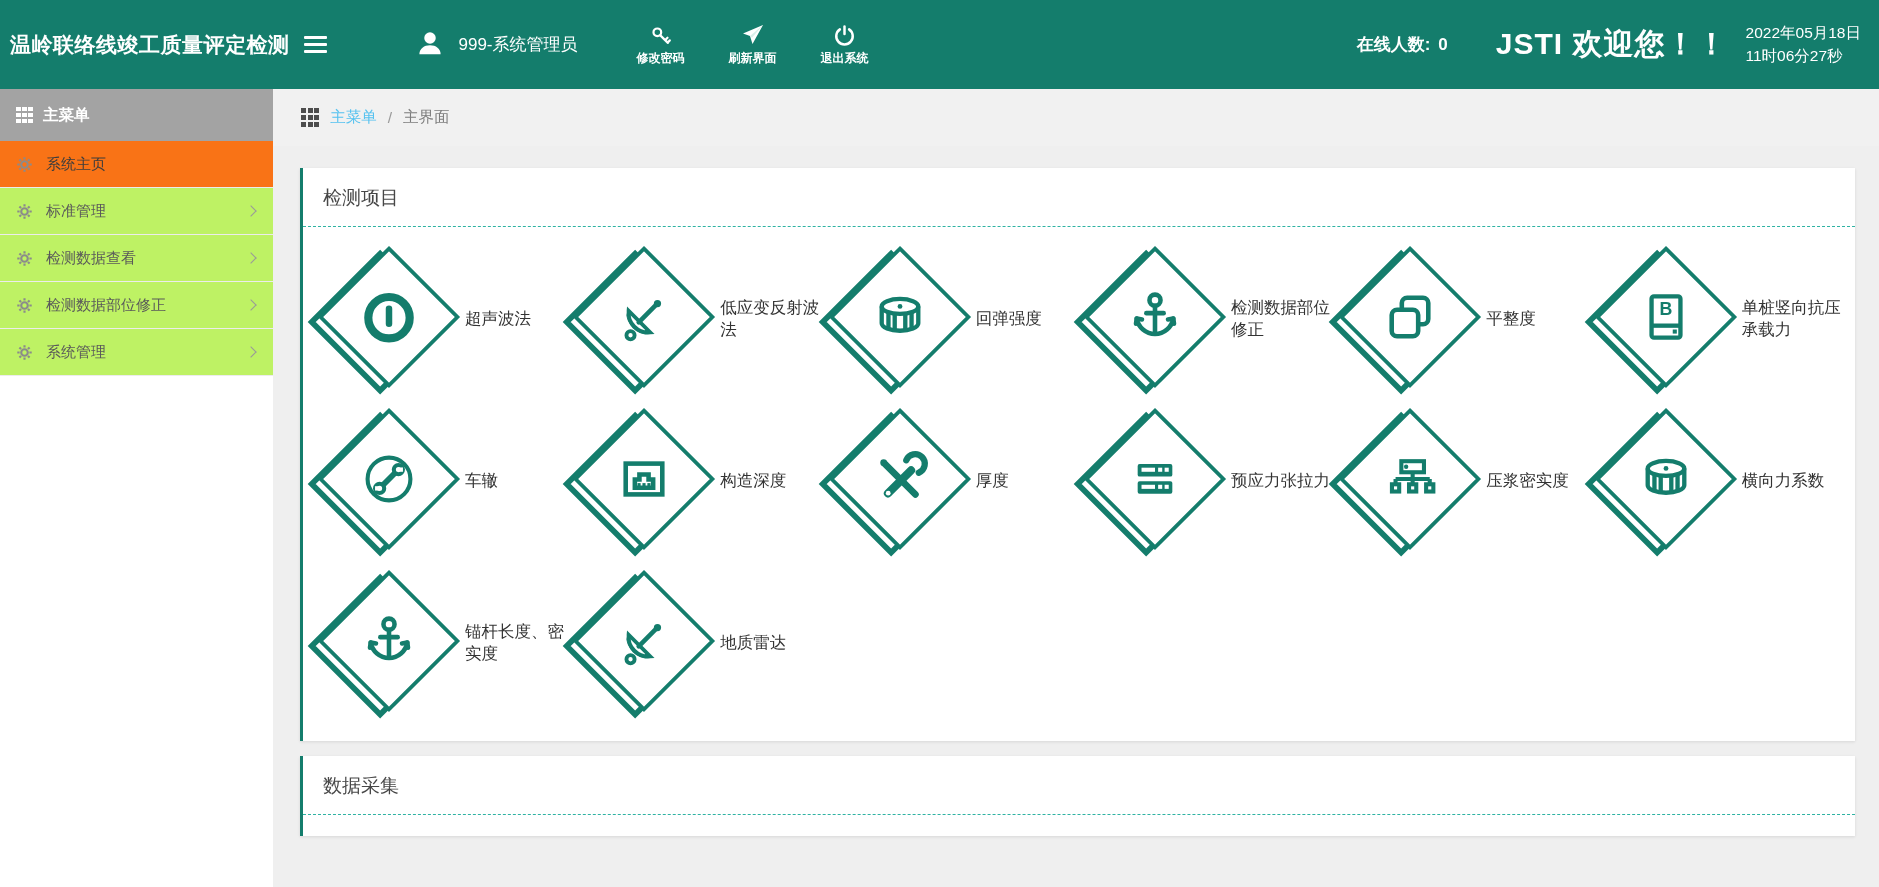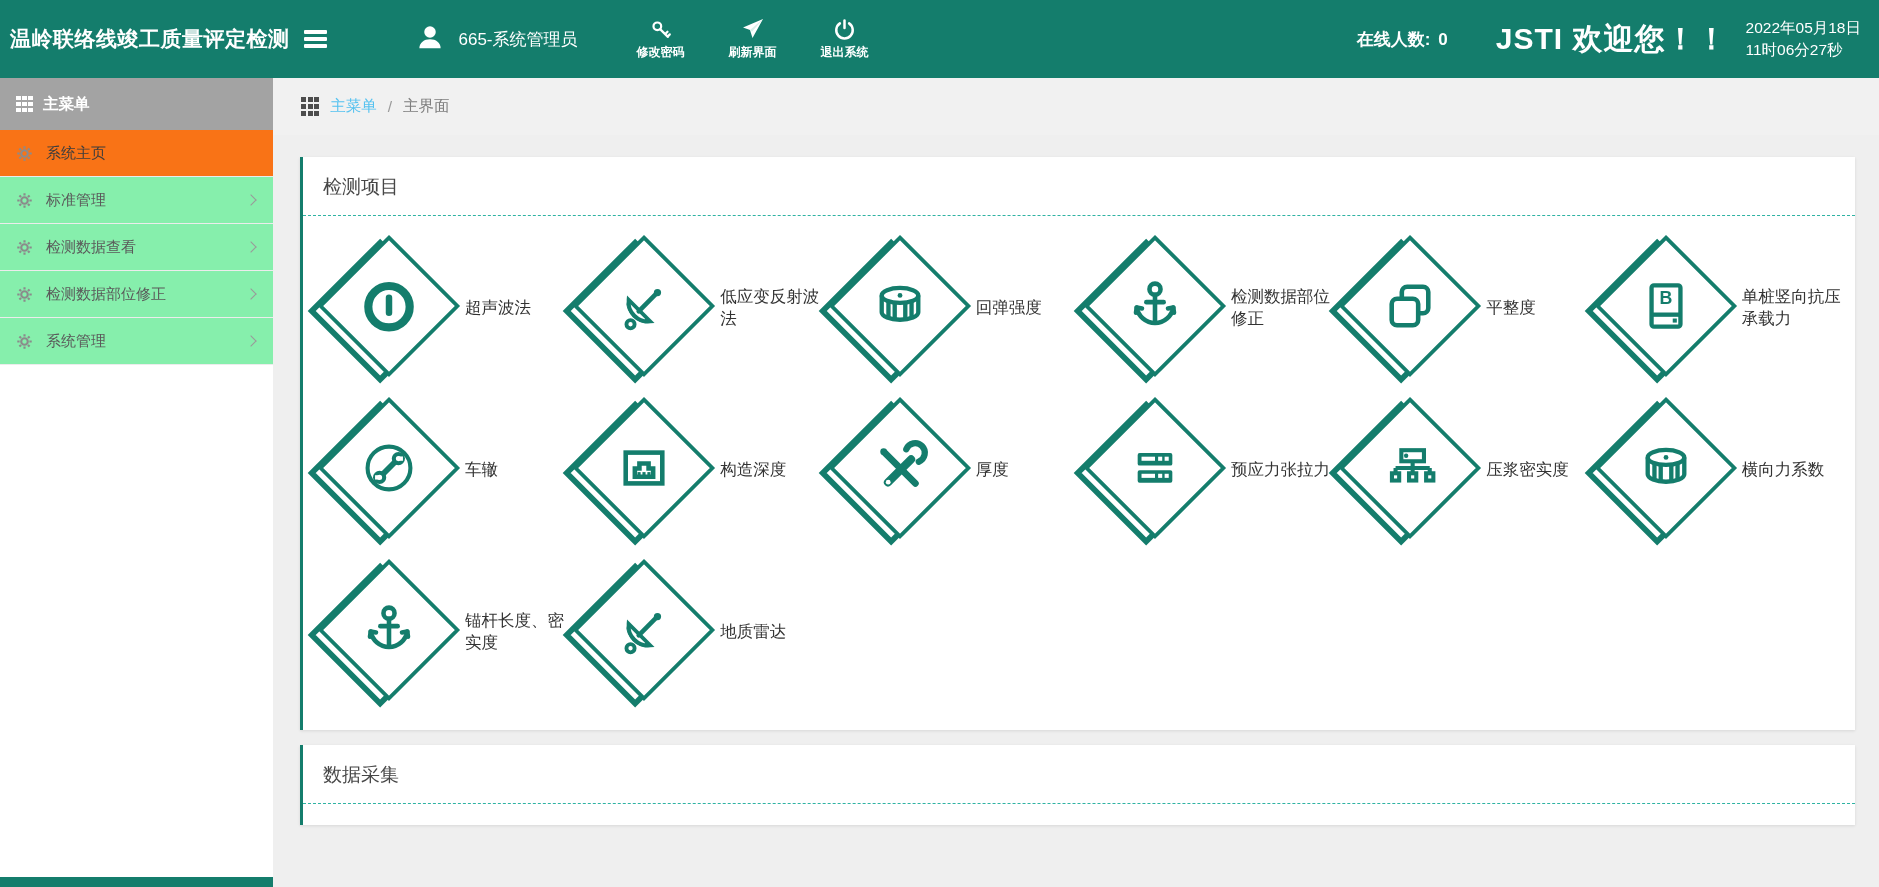--- a/index.html
+++ b/index.html
@@ -1,20 +1,20 @@
 <!DOCTYPE html>
 <html><head>
 <meta charset="utf-8">
 <style>
   * { margin:0; padding:0; box-sizing:border-box; }
   html,body { width:1879px; height:887px; overflow:hidden;
     font-family:"Liberation Sans","DejaVu Sans",sans-serif; background:#efefef; }
 
   
-  .topbar { height:78px; background:#147d6c; display:flex; align-items:center;
+  .topbar { height:89px; background:#147d6c; display:flex; align-items:center;
     color:#fff; position:relative; }
   .app-title { font-size:21px; font-weight:bold; padding-left:10px; letter-spacing:.5px; }
   .burger { margin-left:14px; cursor:pointer; display:inline-block; }
   .burger span { display:block; width:23px; height:3.4px; background:#fff; border-radius:1px; margin:3.6px 0; }
   .user-group { display:flex; align-items:center; margin-left:88px; }
   .user-name { font-size:17px; margin-left:14px; }
   .top-actions { display:flex; margin-left:52px; gap:30px; }
   .top-btn { display:flex; flex-direction:column; align-items:center; cursor:pointer; min-width:62px; }
   .top-btn .ico { height:24px; display:flex; align-items:flex-end; }
   .top-btn .lbl { font-size:12px; font-weight:bold; margin-top:3px; }
@@ -22,21 +22,21 @@
   .online .cnt { margin-left:8px; }
   .welcome { font-size:30px; font-weight:bold; margin-left:48px; white-space:nowrap; letter-spacing:1px; }
   .datetime { margin-left:18px; margin-right:18px; font-size:15.5px; line-height:1.45; text-align:left; white-space:nowrap; }
 
   
   .shell { display:flex; height:809px; }
   .sidebar { width:273px; background:#fff; position:relative; flex:none; }
   .side-header { height:52px; background:#a3a3a3; color:#fff; display:flex; align-items:center;
     padding-left:16px; font-size:15.5px; font-weight:bold; gap:10px; }
   .side-item { height:47px; display:flex; align-items:center; padding:0 14px 0 16px;
-    border-bottom:1px solid #ececec; color:#5a5a5a; font-size:15px; cursor:pointer; background:#86efac; }
+    border-bottom:1px solid #ececec; color:#5a5a5a; font-size:15px; cursor:pointer; background:#bef264; }
   .side-item.active { background:#f97316; color:#3d3d3d; }
   .side-item .gear { margin-right:13px; display:flex; }
   .side-item .txt { flex:1; }
   .chev { width:8px; height:8px; border-top:1.6px solid #9a9a9a; border-right:1.6px solid #9a9a9a;
     transform:rotate(45deg); margin-right:4px; }
   .side-foot { position:absolute; left:0; bottom:0; width:100%; height:10px; background:#147d6c; }
 
   .main { flex:1; display:flex; flex-direction:column; background:#efefef; }
   .breadcrumb { height:57px; display:flex; align-items:center; padding-left:28px; gap:11px;
     background:#f1f1f1; font-size:15.5px; }
@@ -72,21 +72,21 @@
       <span></span>
     </div>
 
   <div class="user-group">
     <span>
       <svg width="30" height="30" viewBox="0 0 24 24">
           <circle cx="12" cy="8" r="4.6" fill="#fff"></circle>
           <path d="M3.5 21c0-4.6 3.8-7.3 8.5-7.3s8.5 2.7 8.5 7.3z" fill="#fff"></path>
         </svg>
     </span>
-    <span class="user-name">665-系统管理员</span>
+    <span class="user-name">999-系统管理员</span>
   </div>
 
   <div class="top-actions">
 
       <div class="top-btn">
         <span class="ico">
           <svg width="22" height="22" viewBox="0 0 24 24">
             <g stroke="#fff" stroke-width="2.4" fill="none" stroke-linecap="round">
               <circle cx="8" cy="8" r="4.2"></circle>
               <path d="M11.3 11.3l8.2 8.2M16.5 16.5l2.6-2.6M19.2 19.2l2.4-2.4"></path>

